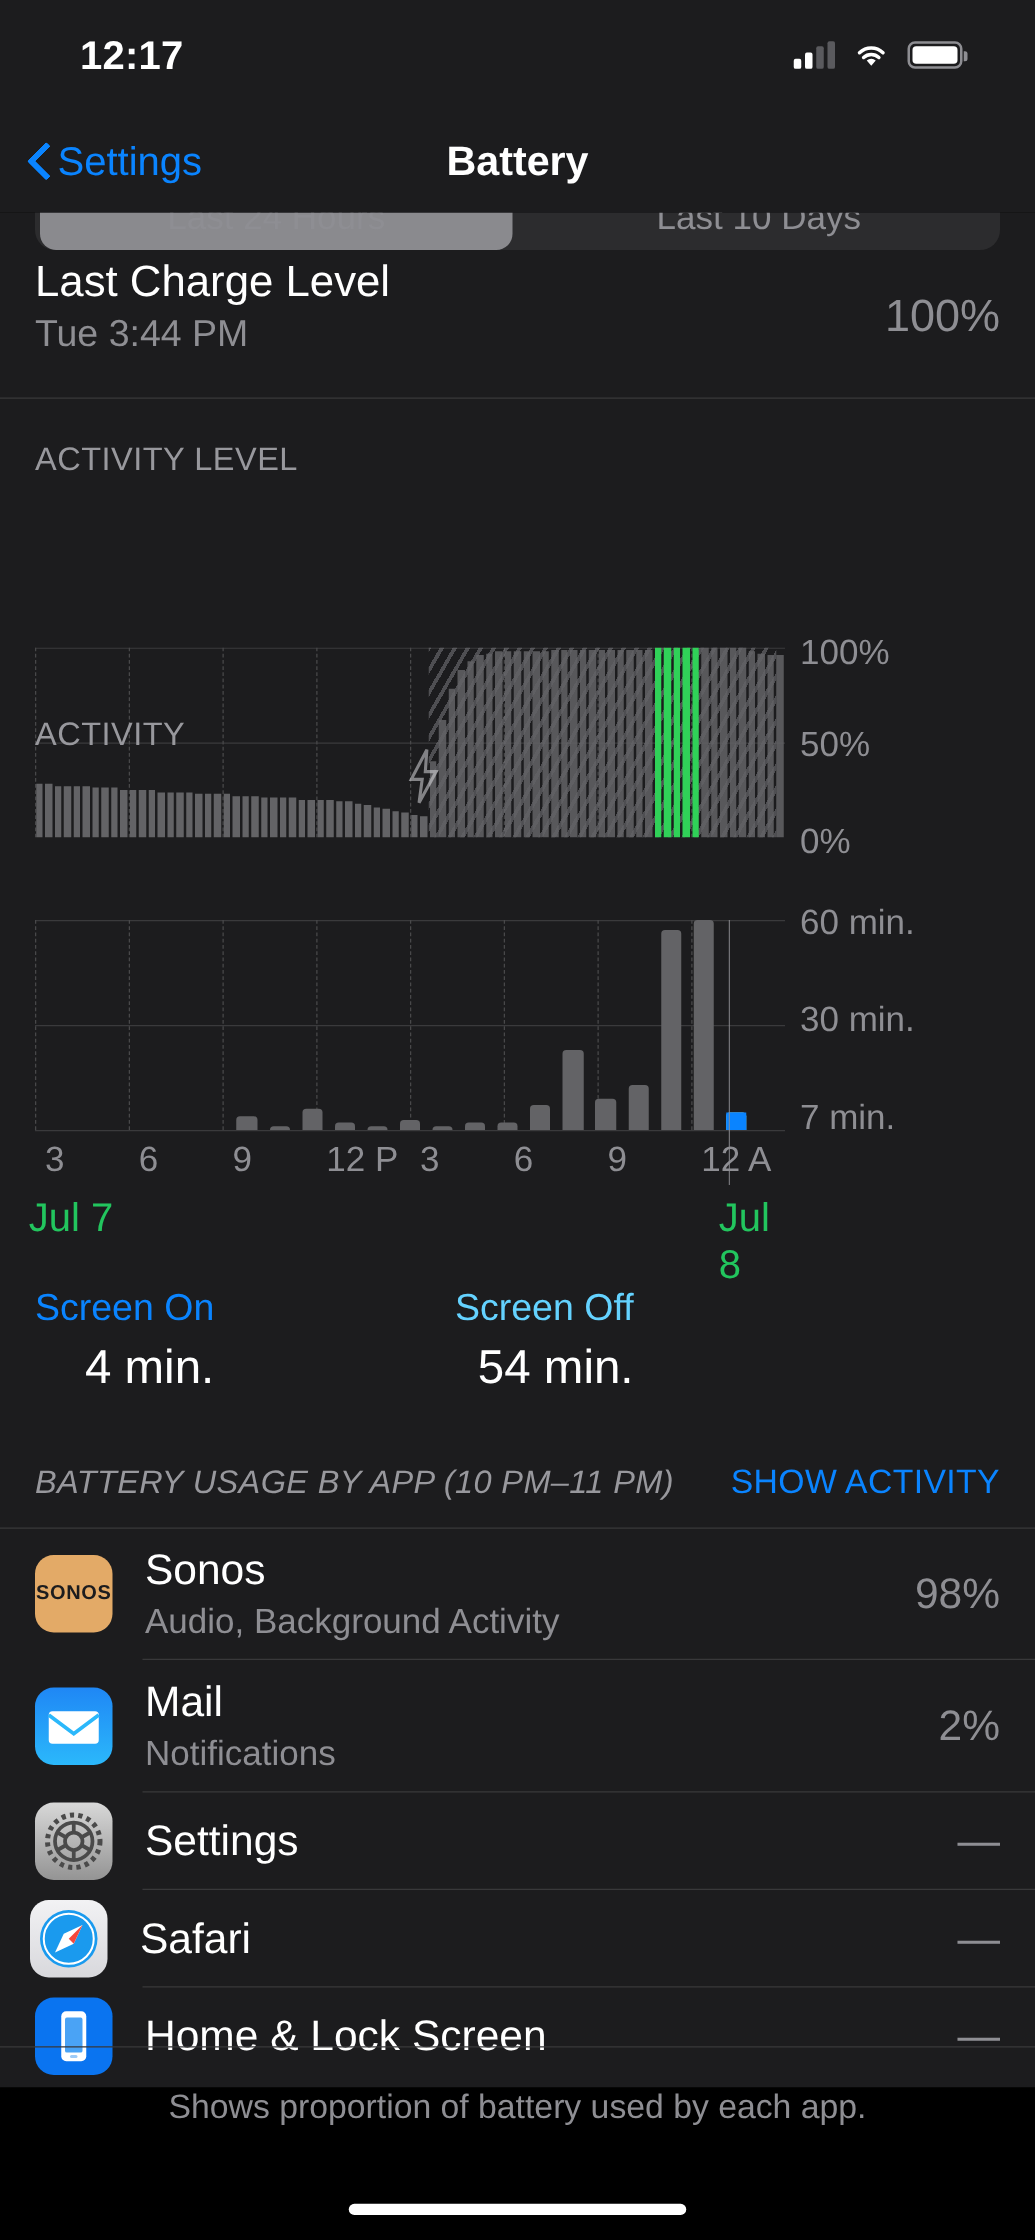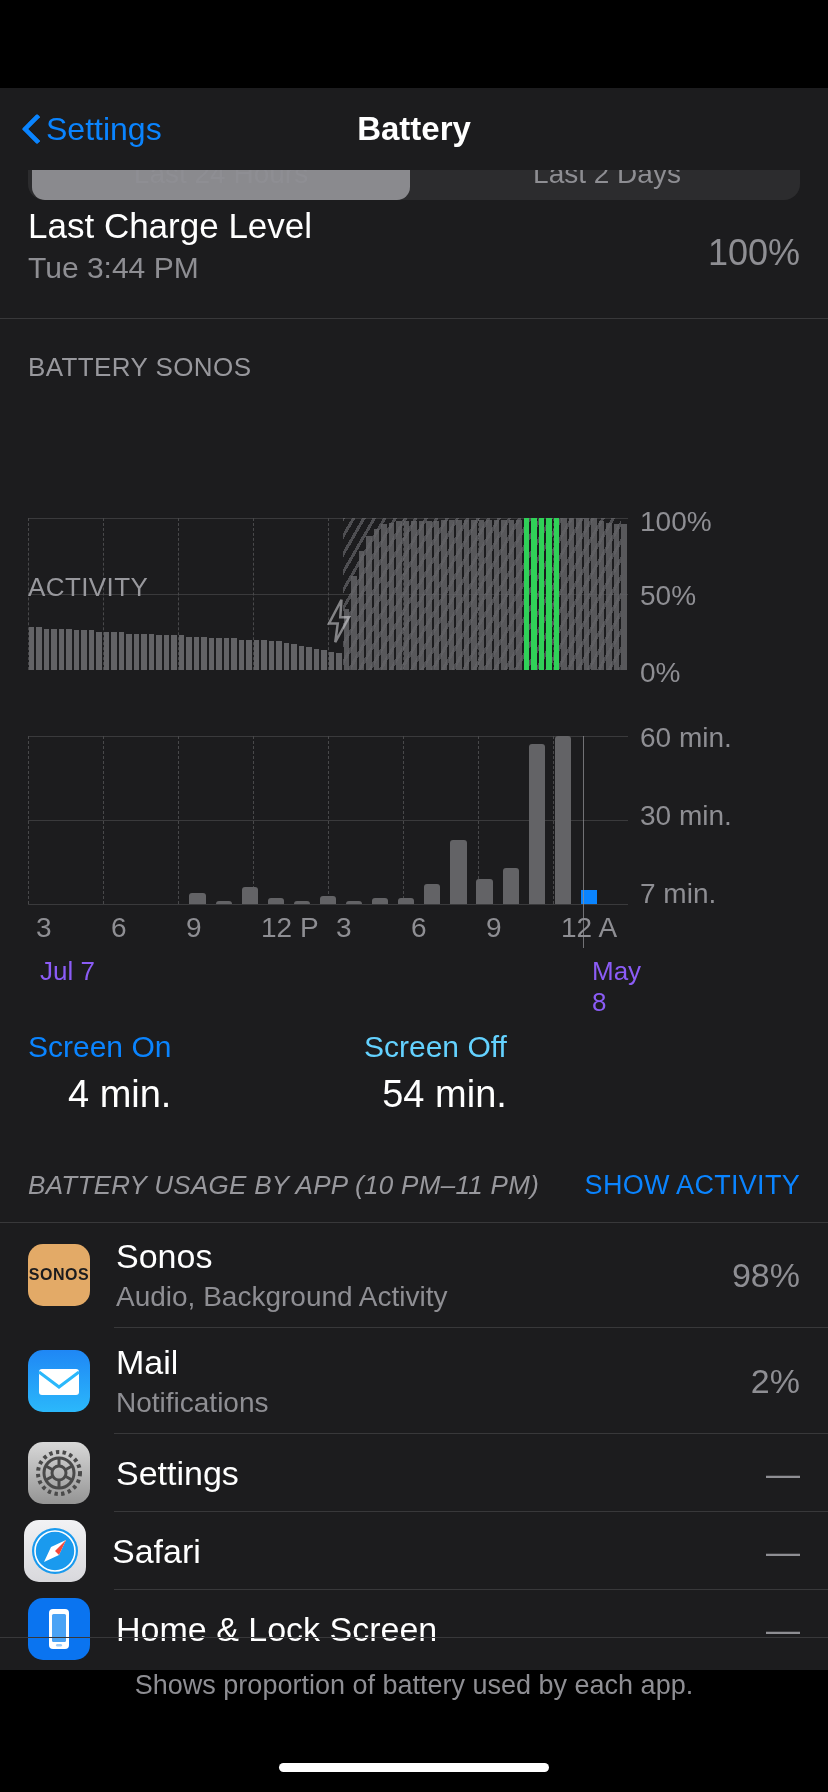--- a/index.html
+++ b/index.html
@@ -134,22 +134,22 @@
   .ac-bar { position:absolute; bottom:0; background:#636366; border-radius:3px 3px 0 0; }
   .ac-bar.blue { background:#64d2ff; }
   .ac-bar.blue-dark { background:#0a84ff; border-radius:0; }
   .ac-yaxis { position:absolute; left:640px; color:#8e8e93; font-size:28px; }
   .ac-xaxis {
     position:absolute; left:28px; top:742px; width:600px; height:36px;
     color:#8e8e93; font-size:28px;
   }
   .ac-xaxis span, .ac-dates span { position:absolute; top:0; }
   .ac-dates {
-    position:absolute; left:32px; top:786px; width:620px; height:36px;
-    color:#8b5cf6; font-size:26px;
+    position:absolute; left:15px; top:786px; width:620px; height:36px;
+    color:#22c55e; font-size:32px;
   }
   .day-div {
     position:absolute; top:566px; width:1px; background:#8e8e93;
     opacity:.75;
   }
 
   
   .screen-stats { position:absolute; top:856px; left:28px; width:780px; }
   .ss-col { position:absolute; top:0;text-align:right; }
   .ss-label { font-size:30px; line-height:42px; }
@@ -210,47 +210,68 @@
   .bottom-pad {
     position:absolute; top:1670px; left:0; width:828px; height:122px;
     background:#000;
   }
 </style>
 </head>
 <body>
 
 <div class="phone">
 
+  <div class="status-bar">
+    <div class="status-time">12:17</div>
+    <div class="status-right">
+      <div class="cell-bars">
+        <i></i>
+          <i></i>
+          <i></i>
+          <i></i>
+      </div>
+      <div class="wifi">
+        <svg viewBox="0 0 30 22" width="30" height="22">
+          <path d="M15 19.6 L11.4 15.4 A5.6 5.6 0 0 1 18.6 15.4 Z" fill="#fff"></path>
+          <path d="M5.6 9.2 A13.6 13.6 0 0 1 24.4 9.2" stroke="#fff" stroke-width="2.8" fill="none" stroke-linecap="round"></path>
+          <path d="M8.9 13.0 A9 9 0 0 1 21.1 13.0" stroke="#fff" stroke-width="2.8" fill="none" stroke-linecap="round"></path>
+        </svg>
+      </div>
+      <div class="batt">
+          <i></i>
+        </div>
+    </div>
+  </div>
 
   <div class="nav-bar">
     <div class="nav-back">
       <span class="chev"></span>
       <span>Settings</span>
     </div>
     <div class="nav-title">Battery</div>
   </div>
 
   <div class="content">
 
     <div class="seg-wrap">
       <div class="seg-sel"></div>
       <div class="seg-labels">
         <span>Last 24 Hours</span>
-        <span>Last 2 Days</span>
+        <span>Last 10 Days</span>
       </div>
     </div>
 
     <div class="charge-row">
       <div class="charge-title">Last Charge Level</div>
       <div class="charge-sub">Tue 3:44 PM</div>
       <div class="charge-val">100%</div>
     </div>
     <div class="hr" style="top:148px"></div>
 
-    <div class="sec-label" style="top:182px">BATTERY SONOS</div>
+    <div class="sec-label" style="top:182px">ACTIVITY LEVEL</div>
 
     <div class="blchart">
       <div class="plot" id="bl-plot">
           <div class="gridline-h" style="top: 76px;"></div>
           <div class="gridline-h" style="top: 0px;"></div>
           <div class="gridline-v" style="left: 0px;"></div>
           <div class="gridline-v" style="left: 75px;"></div>
           <div class="gridline-v" style="left: 150px;"></div>
           <div class="gridline-v" style="left: 225px;"></div>
           <div class="gridline-v" style="left: 300px;"></div>
@@ -391,21 +412,21 @@
         <span style="left: 83px;">6</span>
         <span style="left: 158px;">9</span>
         <span style="left: 233px;">12 P</span>
         <span style="left: 308px;">3</span>
         <span style="left: 383px;">6</span>
         <span style="left: 458px;">9</span>
         <span style="left: 533px;">12 A</span>
       </div>
     <div class="ac-dates" id="ac-dates">
         <span style="left: 8px;">Jul 7</span>
-        <span style="left: 560px;">May 8</span>
+        <span style="left: 560px;">Jul 8</span>
       </div>
 
     <div class="screen-stats">
       <div class="ss-col" style="left:0">
         <div class="ss-label on">Screen On</div>
         <div class="ss-value">4 min.</div>
       </div>
       <div class="ss-col" style="left:336px">
         <div class="ss-label off">Screen Off</div>
         <div class="ss-value">54 min.</div>

